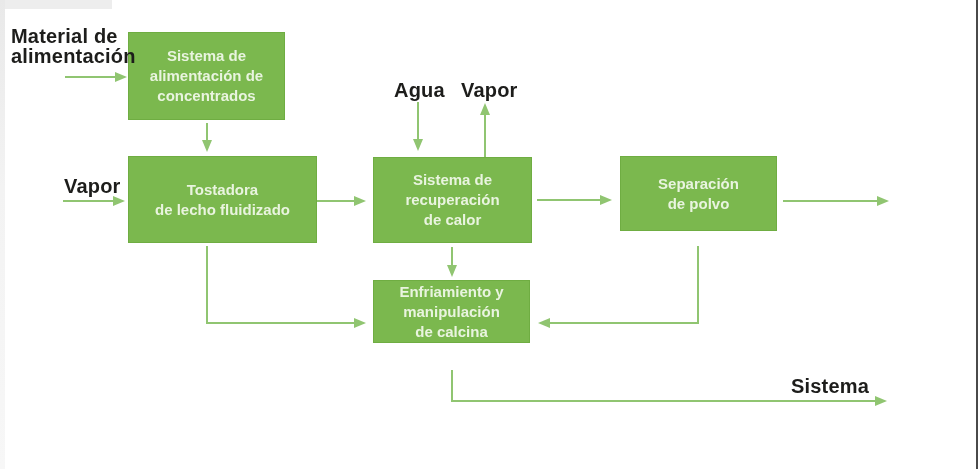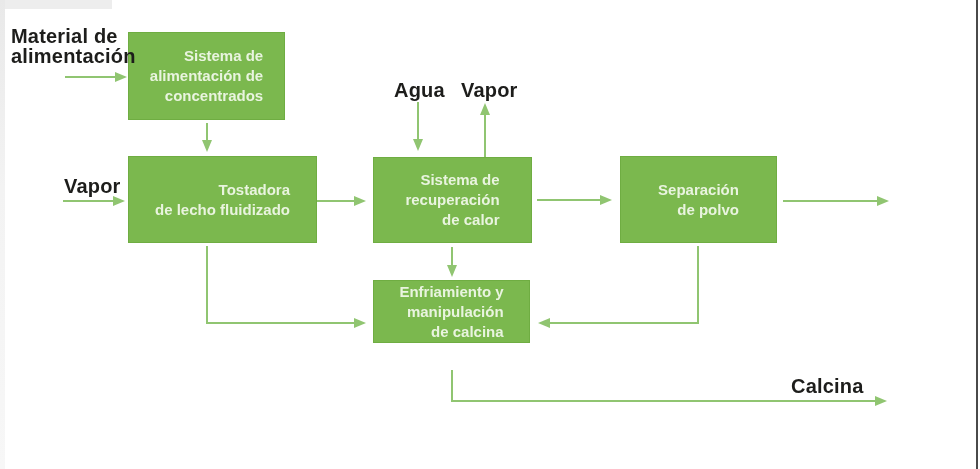--- a/index.html
+++ b/index.html
@@ -38,21 +38,21 @@
   .ah{fill:var(--arrow);}
   .box{
     position:absolute;
     background:var(--box-fill);
     border:1px solid var(--box-border);
     box-sizing:border-box;
     color:var(--box-text);
     font-size:15px;
     font-weight:bold;
     line-height:20px;
-    text-align:right;
+    text-align:center;
     white-space:pre-line;
     display:flex;
     align-items:center;
     justify-content:center;
   }
   .io-label{
     position:absolute;
     color:var(--label-text);
     font-size:20px;
     font-weight:bold;
@@ -93,33 +93,33 @@
 alimentación de
 concentrados</div>
 
   <div class="box" style="left:128px;top:156px;width:189px;height:87px">Tostadora
 de lecho fluidizado</div>
 
   <div class="box" style="left:373px;top:157px;width:159px;height:86px">Sistema de
 recuperación
 de calor</div>
 
-  <div class="box" style="left:620px;top:156px;width:157px;height:87px">Separación
+  <div class="box" style="left:620px;top:156px;width:157px;height:75px">Separación
 de polvo</div>
 
   <div class="box" style="left:373px;top:280px;width:157px;height:63px">Enfriamiento y
 manipulación
 de calcina</div>
 
   <div class="io-label" style="left:11px;top:26px">Material de
 alimentación</div>
 
   <div class="io-label" style="left:64px;top:176px">Vapor</div>
 
   <div class="io-label" style="left:394px;top:80px">Agua</div>
 
   <div class="io-label" style="left:461px;top:80px">Vapor</div>
 
 
-  <div class="io-label" style="left:791px;top:376px">Calcina</div>
+  <div class="io-label" style="left:791px;top:376px">Sistema</div>
 
   <div class="window-edge-right"></div>
 </div>
 
 </body></html>

